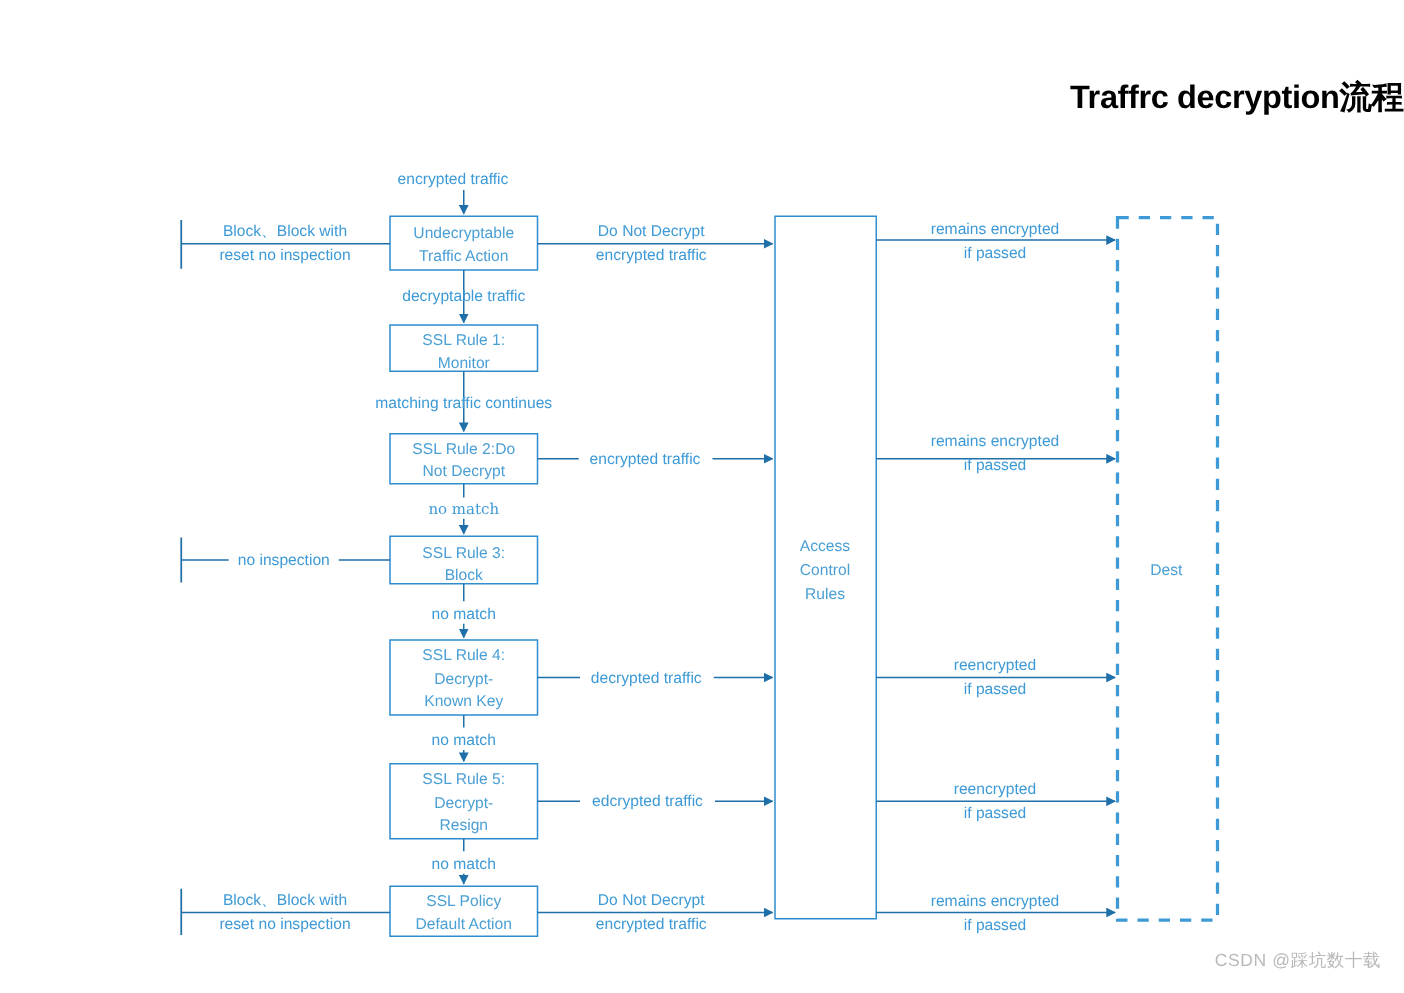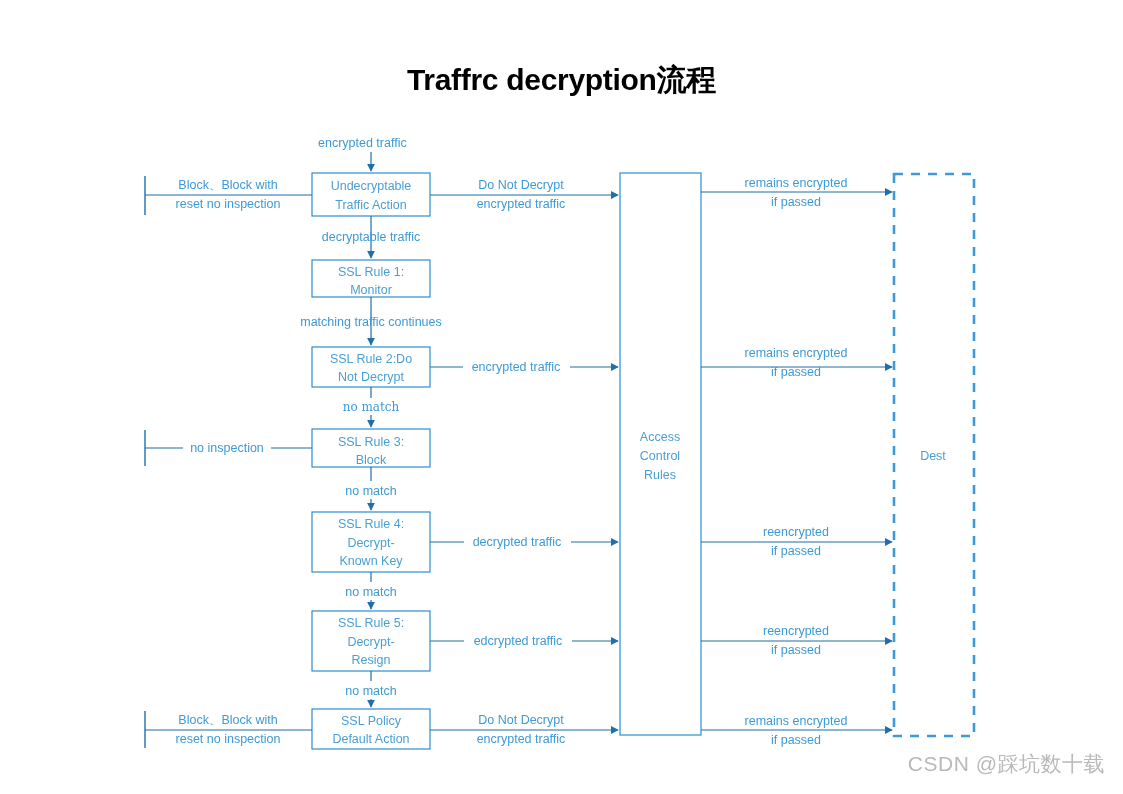--- a/index.html
+++ b/index.html
@@ -18,23 +18,23 @@
     position: absolute;
     left: 0; top: 0;
     width: 1123px;
     height: 794px;
   }
   .page-title {
     position: absolute;
     left: 0;
     top: 60px;
     width: 1123px;
-    text-align: center;
-    font-family: "Liberation Sans", sans-serif;
-    font-size: 30px;
+    text-align: right;
+    font-family: "Liberation Sans", sans-serif;
+    font-size: 26px;
     font-weight: bold;
     color: #000000;
     letter-spacing: -0.3px;
   }
   svg.flow {
     position: absolute;
     left: 0; top: 0;
     width: 1123px;
     height: 794px;
   }
@@ -79,21 +79,21 @@
   }
   text.dest-label {
     fill: #4a9fd4;
     font-size: 12.5px;
   }
   .watermark {
     position: absolute;
     right: 18px;
     bottom: 16px;
     font-family: "Liberation Sans", sans-serif;
-    font-size: 21px;
+    font-size: 14px;
     color: #b9b9b9;
     letter-spacing: 0.5px;
     white-space: nowrap;
   }
 </style>
 </head>
 <body>
 
 <div id="diagram-root">
 

